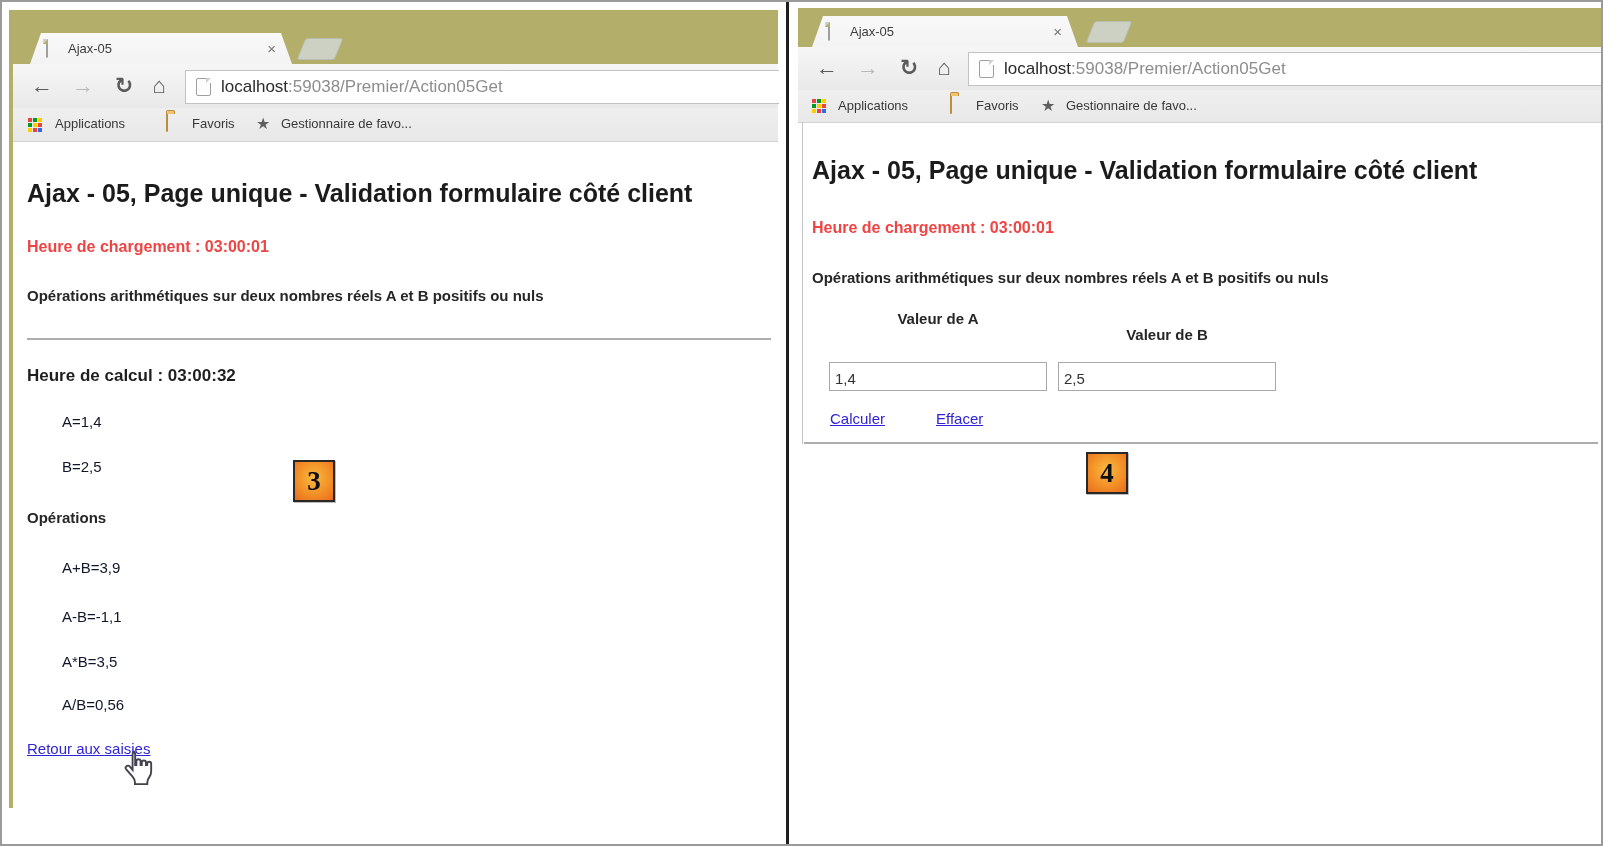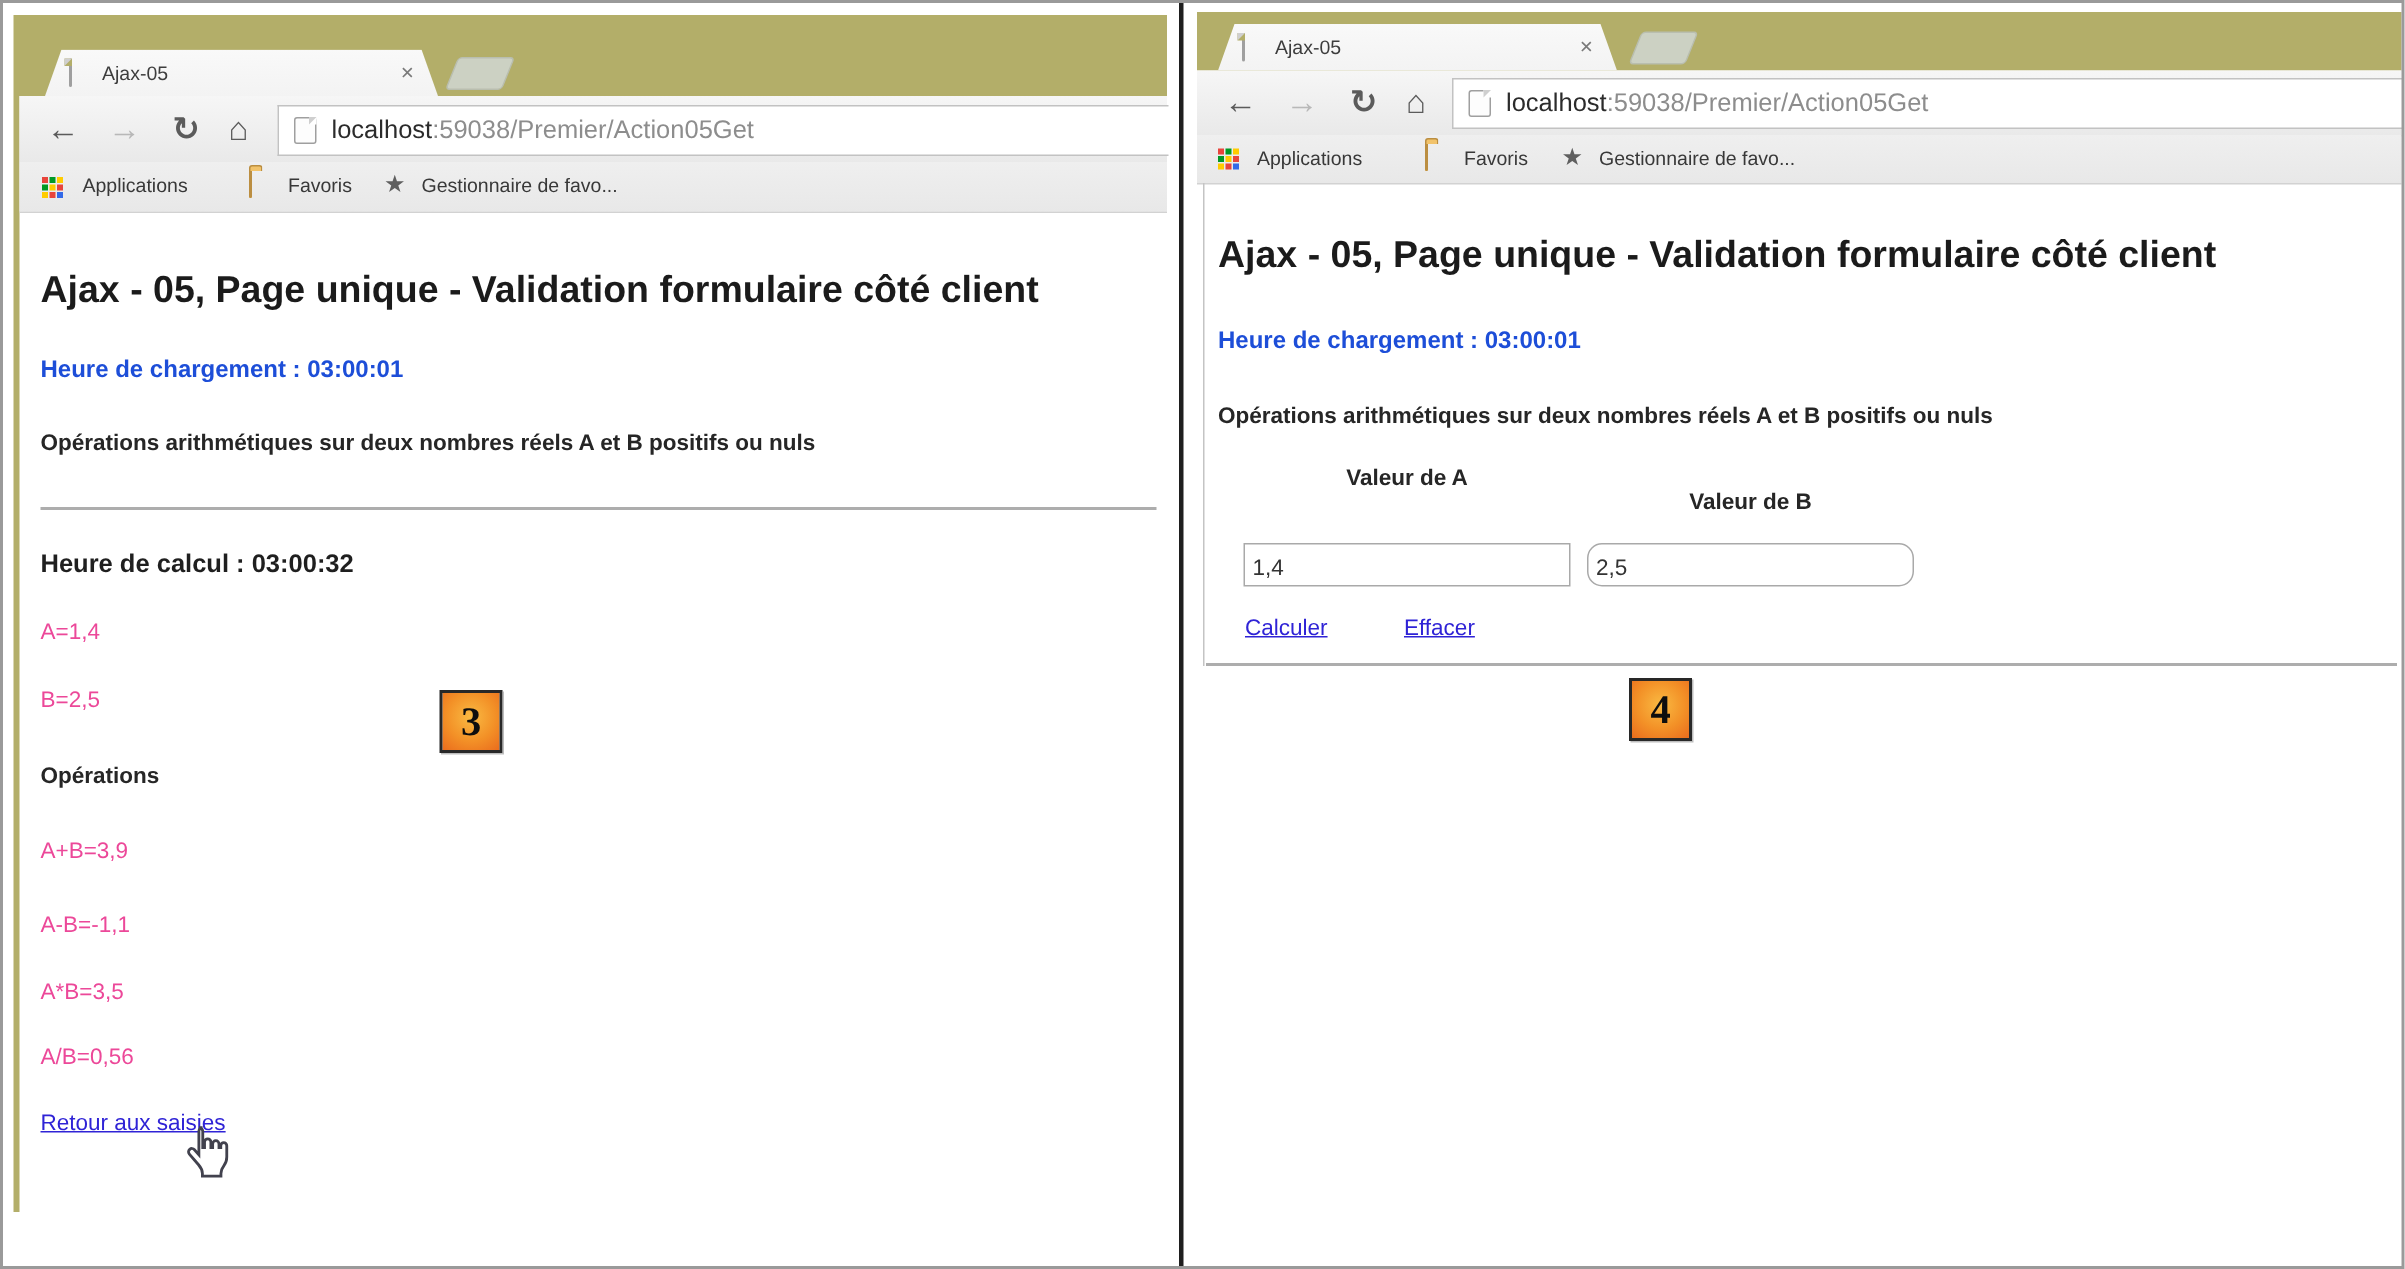--- a/index.html
+++ b/index.html
@@ -34,24 +34,24 @@
   .apps-icon i:nth-child(5){background:#ffcc00}.apps-icon i:nth-child(6){background:#e8453c}
   .apps-icon i:nth-child(7){background:#ffcc00}.apps-icon i:nth-child(8){background:#e8453c}
   .apps-icon i:nth-child(9){background:#3369e8}
   .folder-icon{width:16px;height:11px;background:#f2c36b;border:1px solid #bb8e41;border-radius:1px;position:relative;margin-top:4px;}
   .folder-icon::before{content:"";position:absolute;top:-4px;left:-1px;width:7px;height:3px;
      background:#f2c36b;border:1px solid #bb8e41;border-bottom:none;border-radius:2px 2px 0 0;}
   .star-icon{font-size:16px;color:#5f5f5f;line-height:32px;}
 
   
   .h1{font-size:25px;font-weight:bold;color:#1b1b1b;white-space:nowrap;}
-  .b16{font-size:16px;font-weight:bold;color:#1d4ed8;white-space:nowrap;}
+  .b16{font-size:16px;font-weight:bold;color:#ef4444;white-space:nowrap;}
   .b15{font-size:15px;font-weight:bold;color:#262626;white-space:nowrap;}
   .b17{font-size:17px;font-weight:bold;color:#1f1f1f;white-space:nowrap;text-align:center;}
-  .t15{font-size:15px;color:#ec4899;white-space:nowrap;}
+  .t15{font-size:15px;color:#0f172a;white-space:nowrap;margin-left:35px;}
   .link{font-size:15px;color:var(--link,#2f23d6);text-decoration:underline;white-space:nowrap;cursor:pointer;text-align:right;}
   .hrline{height:2px;background:#adadad;}
   .page-edge{width:1px;background:#c4c4c4;}
   .field{border:1px solid #a9a9a9;background:#fff;font-family:"Liberation Sans","DejaVu Sans",sans-serif;
          font-size:15px;color:#333;padding:4px 0 0 5px;box-sizing:border-box;}
   .col-header{font-size:15px;font-weight:bold;color:#262626;text-align:center;}
   .badge{width:38px;height:38px;border:2px solid #282828;
      background:radial-gradient(circle at 50% 42%,var(--badge_center,#f9ba43) 0%,#f39127 55%,var(--badge_edge,#ea6c1d) 100%);
      display:flex;align-items:center;justify-content:center;
      font-family:"Liberation Serif","DejaVu Serif",serif;font-weight:bold;font-size:27px;color:#0e0e0e;
@@ -168,19 +168,19 @@
 
   <div class="abs page-edge" style="left:802px;top:122px;height:322px;"></div>
 
   <div class="abs h1" style="left:812px;top:156px;">Ajax - 05, Page unique - Validation formulaire côté client</div>
   <div class="abs b16" style="left:812px;top:219px;">Heure de chargement : 03:00:01</div>
   <div class="abs b15" style="left:812px;top:269px;">Opérations arithmétiques sur deux nombres réels A et B positifs ou nuls</div>
 
   <div class="abs col-header" style="left:829px;top:310px;width:218px;">Valeur de A</div>
   <div class="abs col-header" style="left:1058px;top:326px;width:218px;">Valeur de B</div>
   <input class="abs field" style="left: 829px; top: 362px; width: 218px; height: 29px;" value="1,4">
-  <input class="abs field" style="left: 1058px; top: 362px; width: 218px; height: 29px; border-radius: 10px;" value="2,5">
+  <input class="abs field" style="left: 1058px; top: 362px; width: 218px; height: 29px;" value="2,5">
   <a class="abs link" style="left:830px;top:410px;">Calculer</a>
   <a class="abs link" style="left:936px;top:410px;">Effacer</a>
   <div class="abs hrline" style="left:804px;top:442px;width:794px;"></div>
 
   <div class="abs badge" style="left:1086px;top:452px;">4</div>
 </div>
 
 </body></html>

